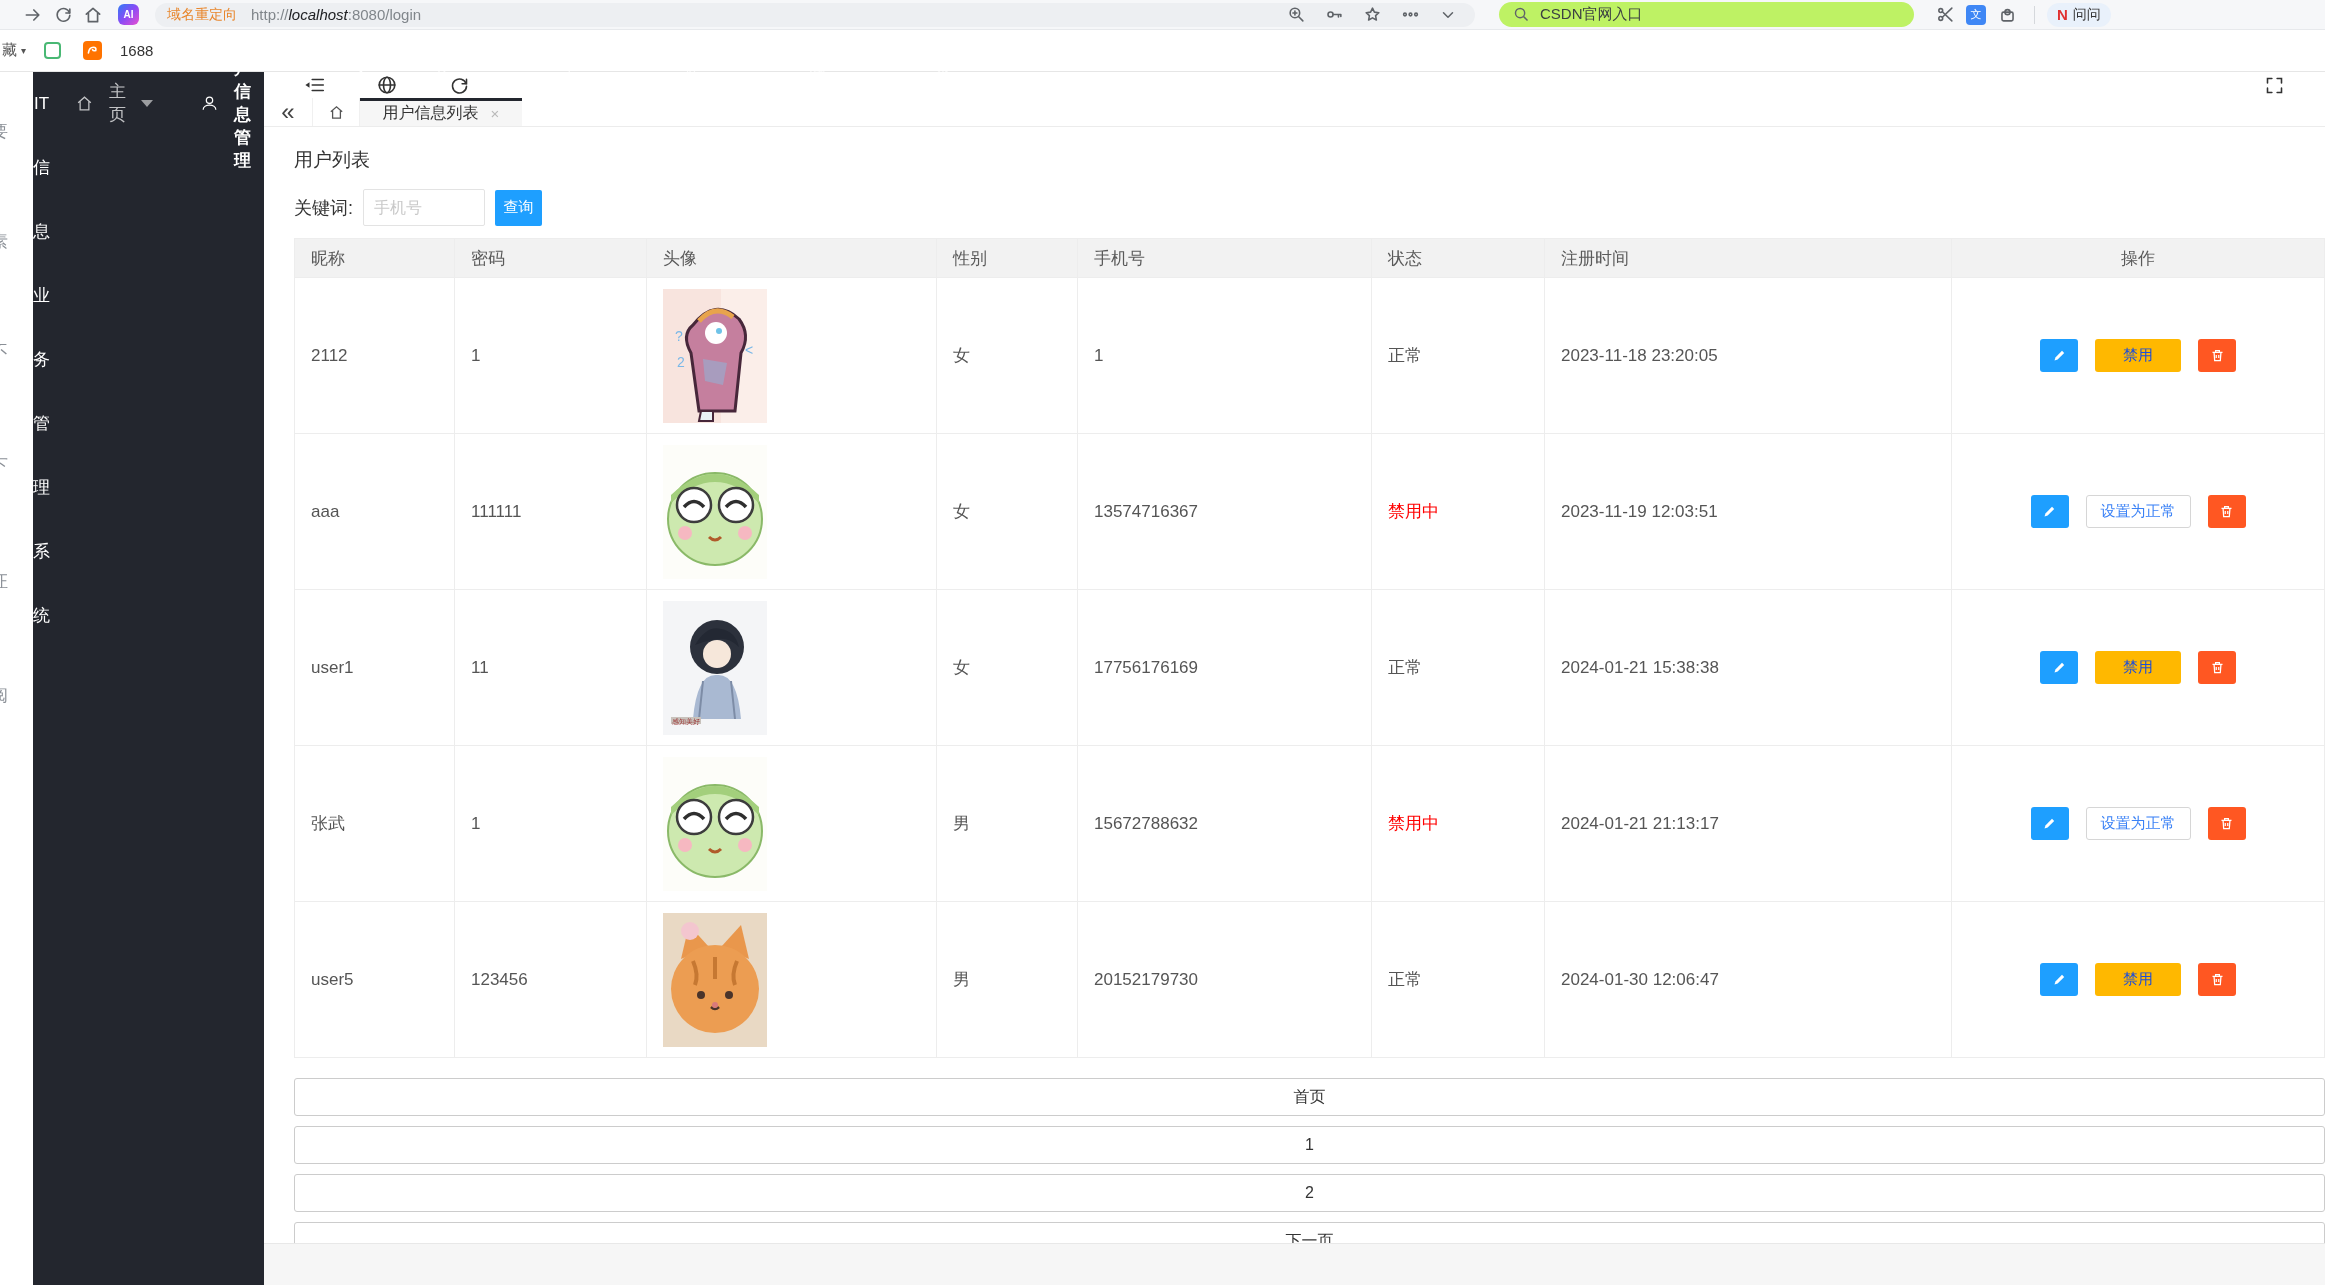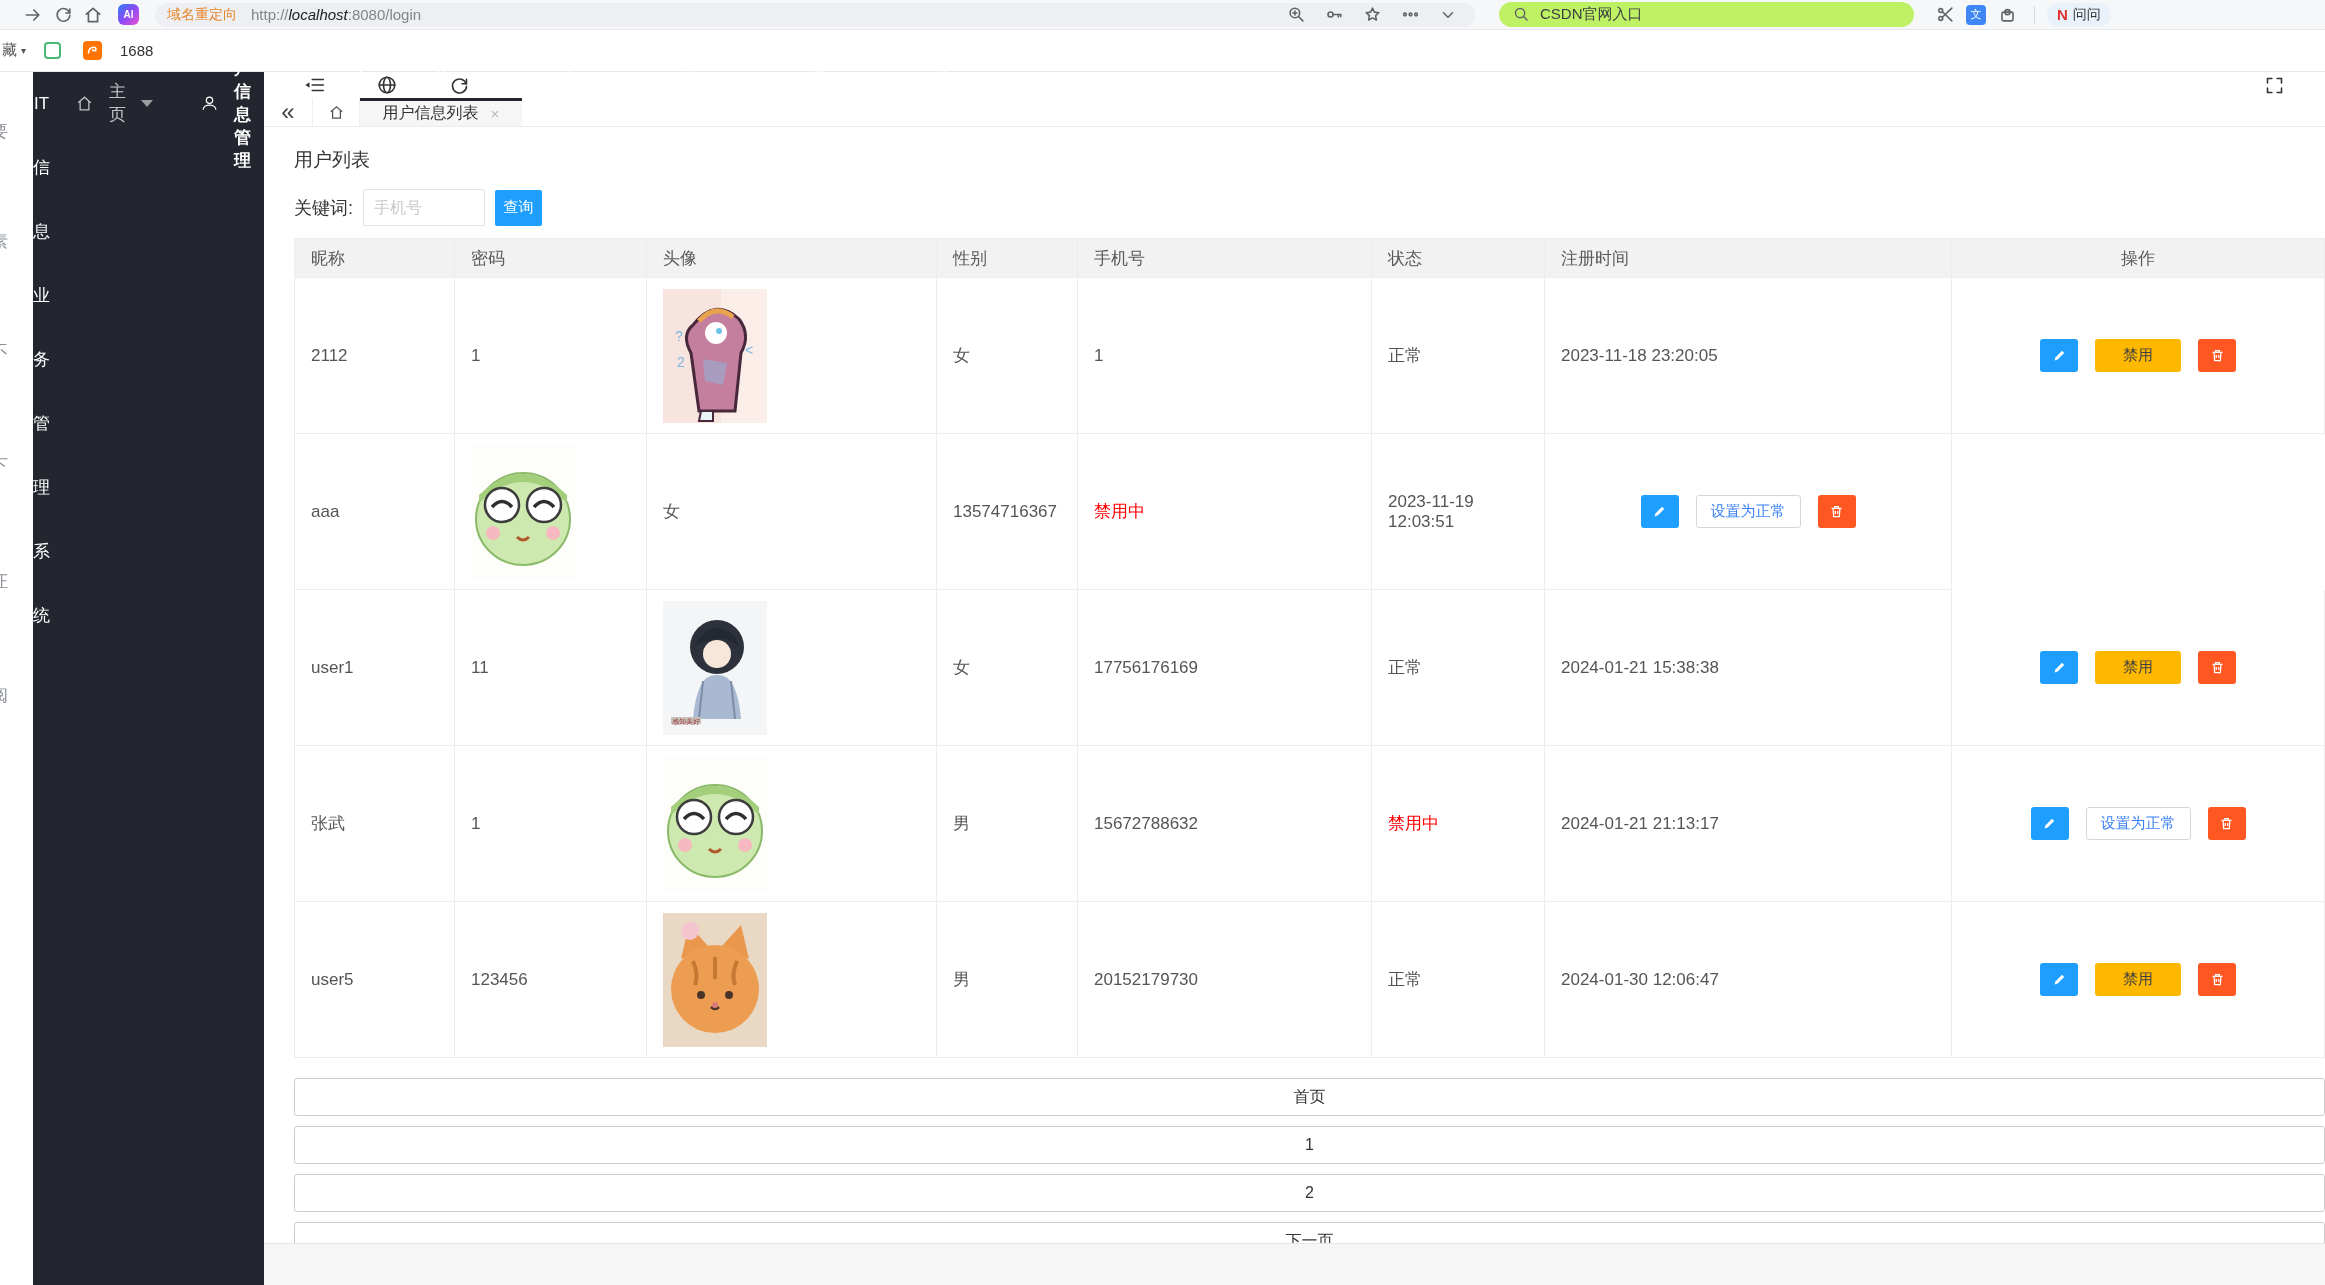--- a/index.html
+++ b/index.html
@@ -95,21 +95,21 @@
   .tbody .tcell { height:156px; }
   .tcell.center { justify-content:center; padding-left:0; }
   .status-disabled { color:#ff0000; }
   .avatar { width:104px; height:134px; display:block; }
   .actions { gap:17px; }
   .btn-edit,.btn-del { width:38px; height:33px; border:none; border-radius:3px; cursor:pointer;
                        display:flex; align-items:center; justify-content:center; }
   .btn-edit { background:#1E9FFF; }
   .btn-del { background:#FF5722; }
   .btn-warn { height:33px; padding:0 28px; background:#FFB800; border:none; border-radius:3px;
-              color:#404040; font-size:15px; cursor:pointer; font-family:inherit; }
+              color:#1d4ed8; font-size:15px; cursor:pointer; font-family:inherit; }
   .btn-plain { height:33px; padding:0 14px; background:#fff; border:1px solid #d6d6d6; border-radius:3px;
                color:#3b82f6; font-size:15px; cursor:pointer; font-family:inherit; }
 
   .pagination { margin-top:20px; display:flex; gap:10px;flex-direction:column; }
   .page-btn { min-width:34px; height:38px; padding:0 13px; border:1px solid #cccccc; border-radius:3px;
               background:#fff; color:#333; font-size:16px; display:flex; align-items:center;
               justify-content:center; cursor:pointer; font-family:inherit; }
 
   .footer { position:absolute; left:0; right:0; bottom:0; height:42px;
             background:#f6f6f6; border-top:1px solid #e8e8e8; }
@@ -397,20 +397,21 @@
               <button class="btn-del">
                 <svg width="15" height="15" viewBox="0 0 24 24" stroke="#fff" fill="none" stroke-width="2">
                     <path d="M4 7h16M9 7V4h6v3M6.5 7l1 13h9l1-13M10 11v5M14 11v5"></path>
                   </svg>
               </button>
             </div>
           </div>
 
           <div class="trow">
             <div class="tcell">aaa</div>
+            <div class="tcell">111111</div>
             <div class="tcell">
               <svg class="avatar" viewBox="0 0 104 134">
                 <rect width="104" height="134" fill="#fdfdf9"></rect>
                 <ellipse cx="52" cy="74" rx="47" ry="46" fill="#cde9af" stroke="#8ab968" stroke-width="2"></ellipse>
                 <path d="M8 58 Q52 16 96 58 L96 50 Q52 8 8 50 Z" fill="#a3cf7c"></path>
                 <circle cx="31" cy="60" r="17" fill="#fff" stroke="#3c3c3c" stroke-width="2.5"></circle>
                 <circle cx="73" cy="60" r="17" fill="#fff" stroke="#3c3c3c" stroke-width="2.5"></circle>
                 <path d="M21 62 q10 -11 20 0" stroke="#2e2e2e" stroke-width="3.5" fill="none"></path>
                 <path d="M63 62 q10 -11 20 0" stroke="#2e2e2e" stroke-width="3.5" fill="none"></path>
                 <circle cx="22" cy="88" r="7" fill="#f6b8c1"></circle>

